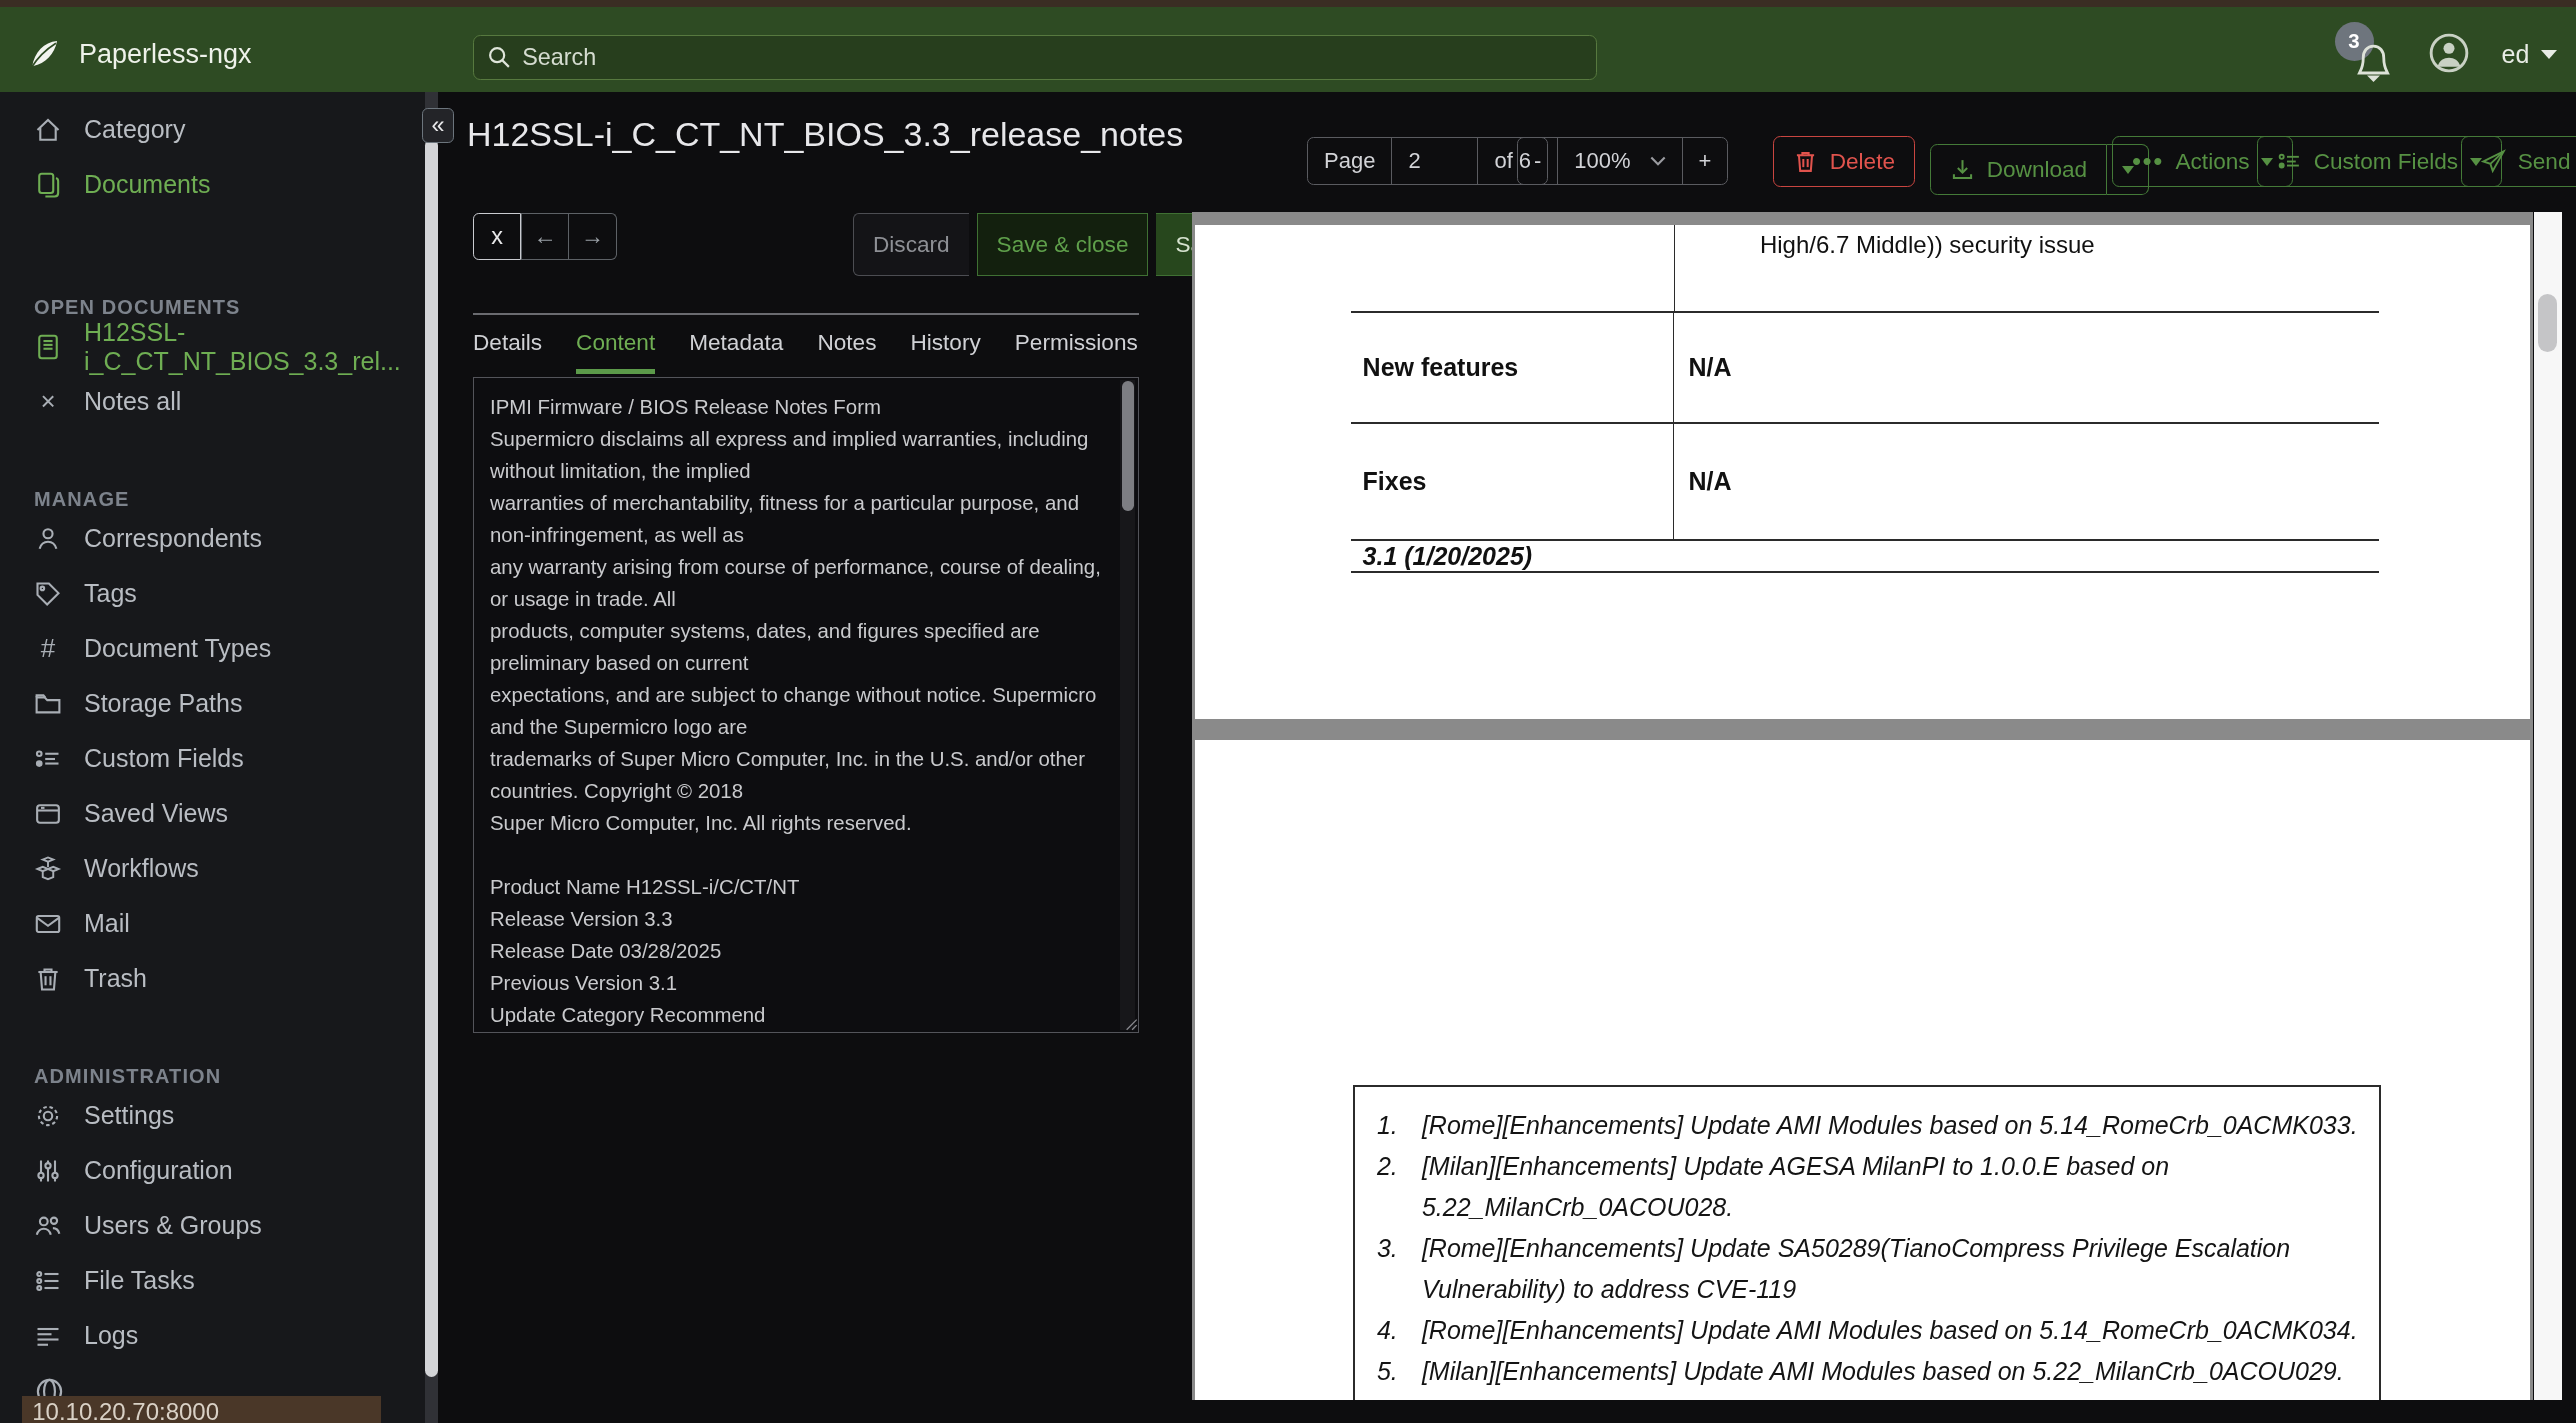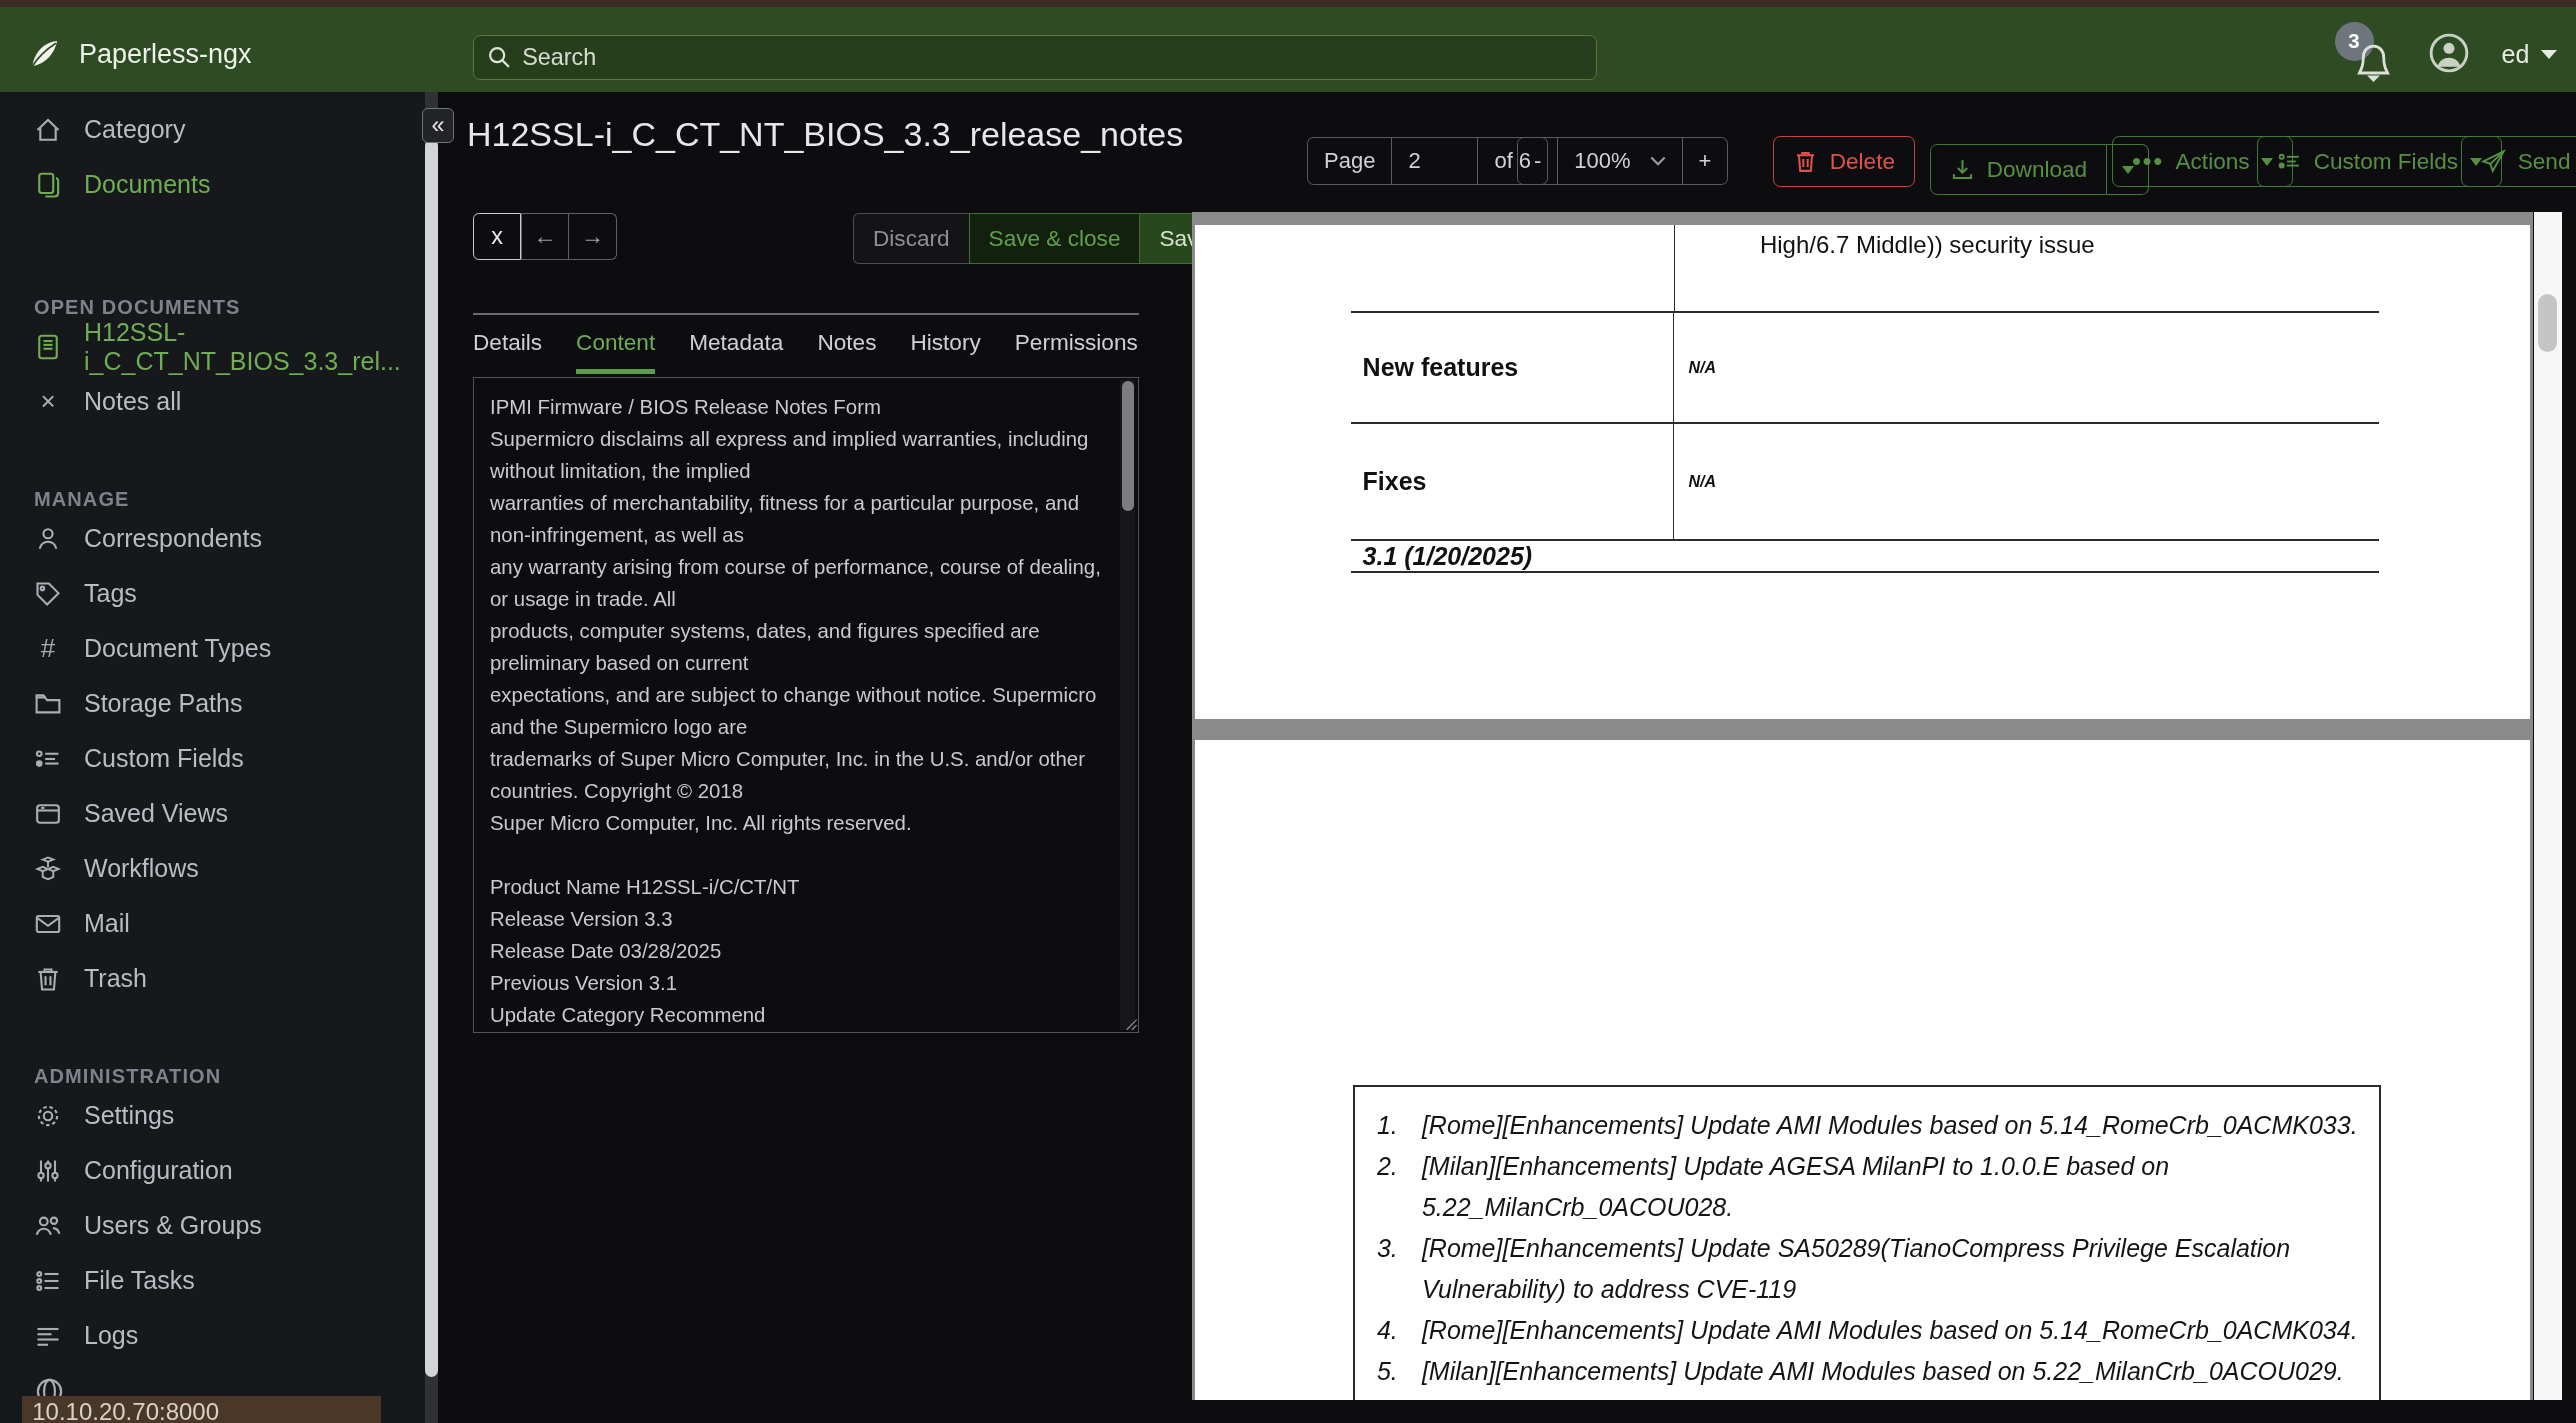--- a/index.html
+++ b/index.html
@@ -65,21 +65,21 @@
   #customfields-btn { position:absolute; left:2257px; top:136px; }
   #send-btn { position:absolute; left:2461px; top:136px; }
   .dots { font-size:26px; letter-spacing:1.5px; line-height:7.3px; }
 
   
   #nav-btn-group { position:absolute; left:473px; top:213px; display:flex; }
   .nav-btn { width:48px; height:47px; display:flex; align-items:center; justify-content:center; font-size:23.4px;
     color:#9aa0a6; background:transparent; border:1.5px solid #5d6166; }
   #close-doc-btn { border-color:#c9cbd0; color:#e8e8ea; border-radius:5.8px 0 0 5.8px; }
   #next-doc-btn { border-radius:0 5.8px 5.8px 0; border-left:none; }
-  #save-group { position:absolute; left:853px; top:213px; display:flex; height:51px; }
+  #save-group { position:absolute; left:853px; top:213px; display:flex; height:63px;gap:8px; }
   .save-btn { display:flex; align-items:center; justify-content:center; padding:0 19px; font-size:22.6px; }
   #discard-btn { color:#8e9095; border:1.5px solid #4c4d52; border-right:none; border-radius:5.8px 0 0 5.8px; background:#141417; }
   #saveclose-btn { color:#5fa04b; border:1.5px solid #3f7033; background:#13200e; }
   #save-btn { color:#d6e2cf; border:1.5px solid #3f7033; border-left:none; border-radius:0 5.8px 5.8px 0; background:#27471d; }
   #panel-divider { position:absolute; left:473px; top:313px; width:666px; height:1.5px; background:#6a6b70; }
   #tabs-row { position:absolute; left:473px; top:330px; display:flex; gap:34px; font-size:22.6px; color:#d0d1d5; }
   .tab { padding-bottom:13px; cursor:pointer; }
   .tab.active { color:#6fae53; border-bottom:5.1px solid #5c9a4a; }
   #content-textarea { position:absolute; left:473px; top:377px; width:666px; height:656px; background:#0d0d10;
     border:1.5px solid #53545a; color:#c9cacd; font-size:20.4px; line-height:32px; padding:13px 25px 13px 16px;
@@ -94,21 +94,21 @@
   #pdf-page1 { top:13px; height:494px; }
   #pdf-page2 { top:528px; height:660px; }
   #preview-scrolltrack { position:absolute; left:2534px; top:212px; width:28px; height:1188px; background:#f7f7f7; }
   #preview-scrollthumb { position:absolute; left:2538px; top:294px; width:19px; height:58px; background:#c5c5c7; border-radius:9.5px; }
 
   
   #rel-table { position:absolute; left:156px; top:0; width:1028px; color:#111; }
   .tr { display:flex; border-bottom:2.2px solid #2b2b2b; }
   .tc-label { width:323px; border-right:1.5px solid #2b2b2b; display:flex; align-items:center; padding-left:11.7px;
     font-weight:700; font-size:25px; }
-  .tc-val { flex:1; display:flex; align-items:center; padding-left:14.6px; font-weight:700; font-style:italic; font-size:16px; }
+  .tc-val { flex:1; display:flex; align-items:center; padding-left:14.6px; font-weight:700; font-size:25px; }
   #tr-partial { height:88px; border-bottom:2.2px solid #2b2b2b; position:relative; }
   #tr-partial .partial-text { position:absolute; left:409px; top:5.8px; font-size:24px; color:#111; }
   #tr-partial .pcol { position:absolute; left:323px; top:0; bottom:0; width:1.5px; background:#2b2b2b; }
   #tr-newfeat { height:111px; } #tr-fixes { height:117px; }
   #tr-footer { height:32px; display:flex; align-items:center; padding-left:11.7px; font-weight:700; font-style:italic; font-size:25px;
     border-bottom:2.2px solid #2b2b2b; }
 
   
   #list-block { position:absolute; left:158px; top:345px; width:1028px; height:315px; border:2.2px solid #2b2b2b; border-bottom:none;
     padding:17.5px 19px 0 22px; color:#141414; overflow:hidden; }

